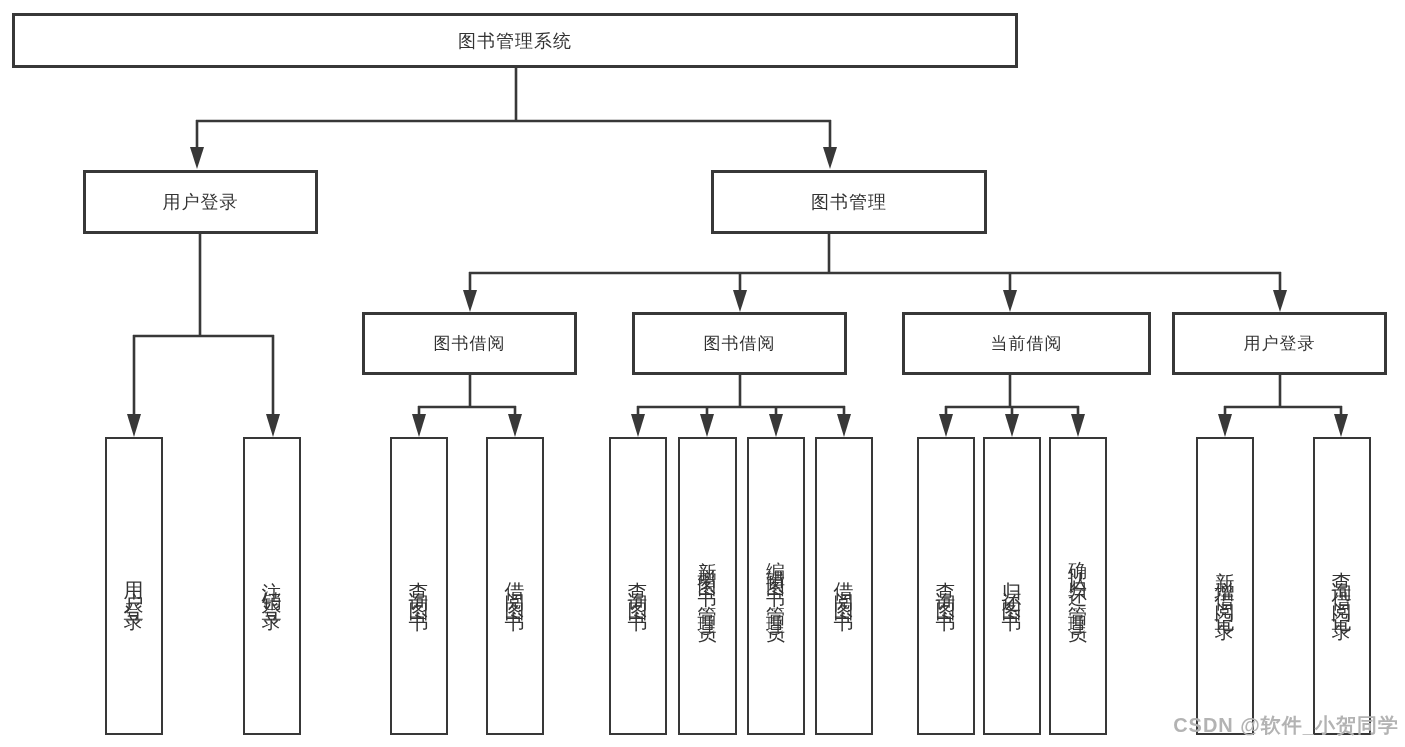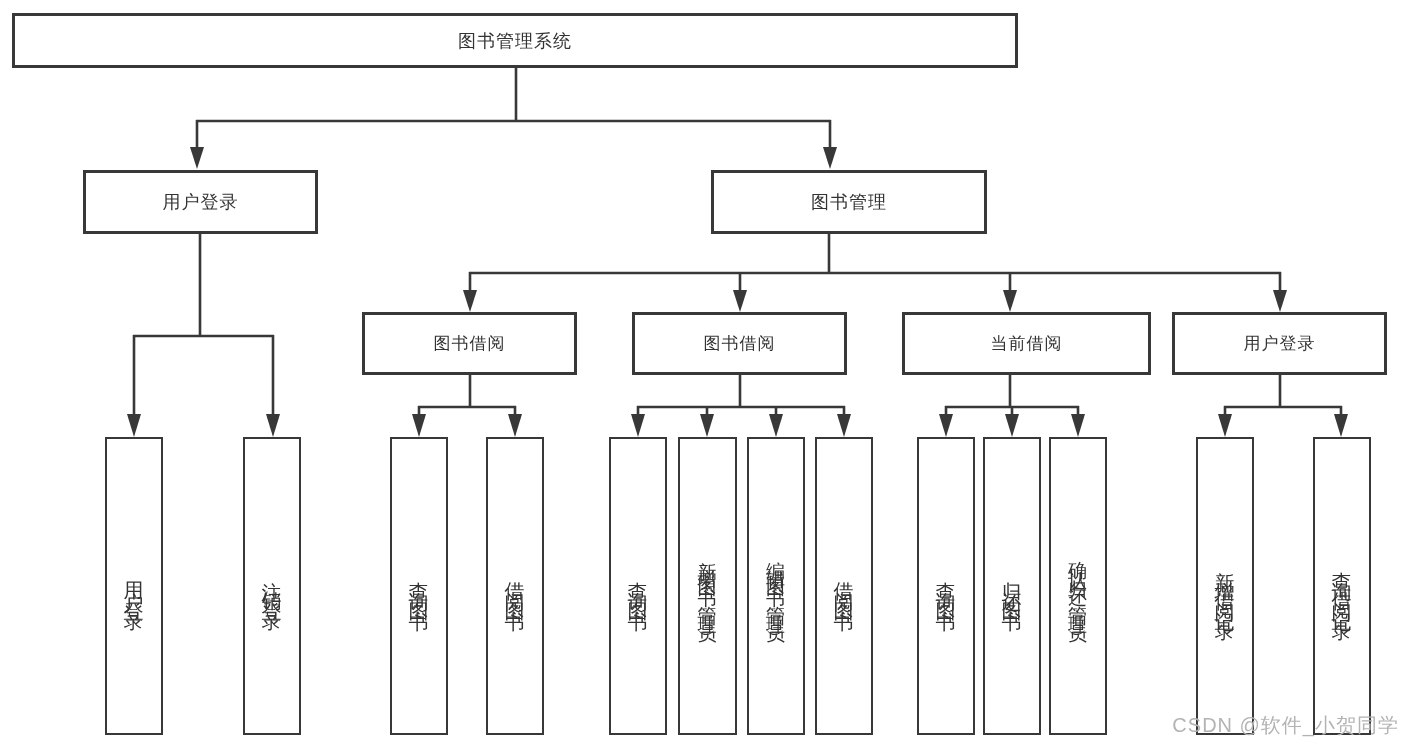--- a/index.html
+++ b/index.html
@@ -50,20 +50,21 @@
     white-space:nowrap;
   }
   .vbox.long span{letter-spacing:9px;font-size:19px;}
   .watermark{
     position:absolute;
     top:712px;right:6px;
     font-size:20px;
     color:var(--watermark);
     letter-spacing:1px;
     z-index:3;
+    font-weight:bold;
   }
 </style>
 </head>
 <body>
 
 <div class="canvas">
 
   <svg class="connectors" width="1405" height="747" viewBox="0 0 1405 747" aria-hidden="true">
 
     <path d="M516 68 V121"></path>

